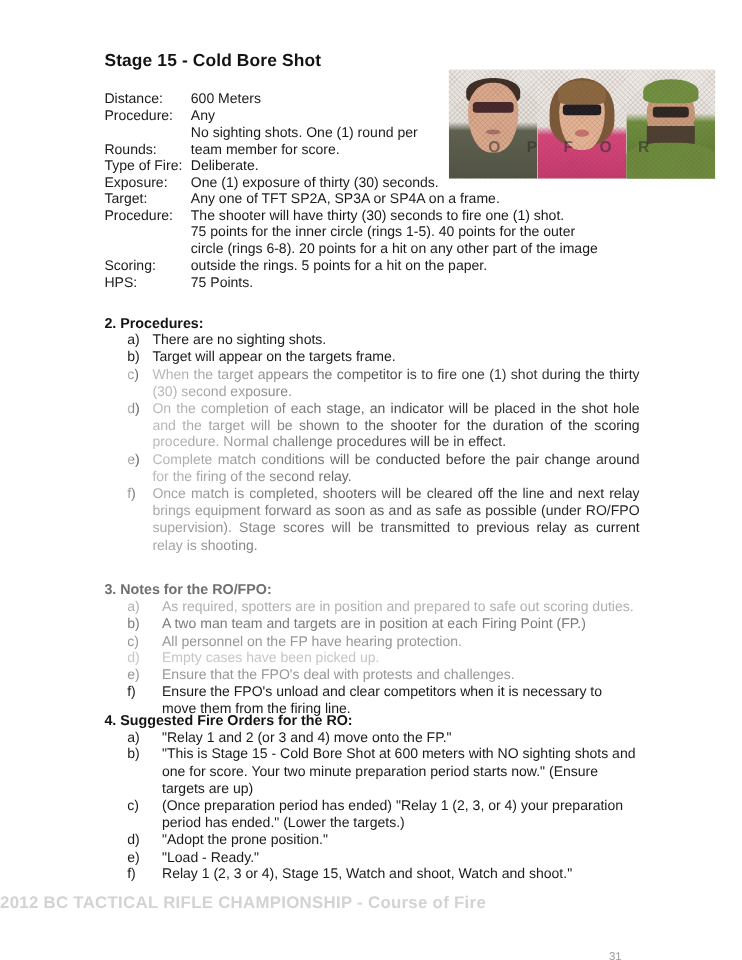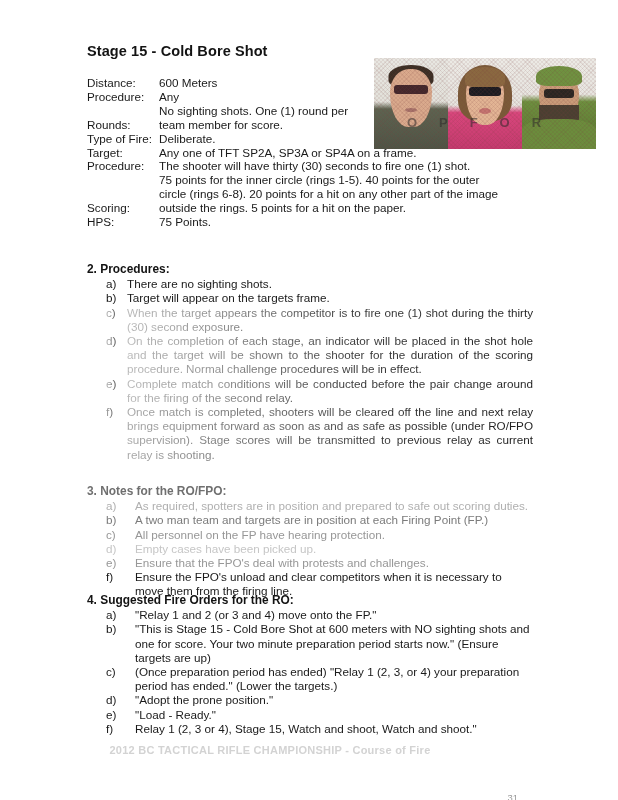--- a/index.html
+++ b/index.html
@@ -240,22 +240,22 @@
     background-clip: text;
     color: transparent;
   }
 
   
   .footer-line {
     position: absolute;
     left: 0;
     right: 0;
     top: 744px;
-    text-align: center;
-    font-size: 11px;
+    text-align: left;
+    font-size: 14px;
     font-weight: bold;
     letter-spacing: 0.25px;
     color: #d3d3d3;
   }
   .page-number {
     position: absolute;
     right: 22px;
     top: 792px;
     font-size: 9.5px;
     color: #9a9a9a;
@@ -313,20 +313,24 @@
     <div class="spec-row">
       <div class="spec-label fade-0">Rounds:</div>
       <div class="spec-value narrow fade-0">No sighting shots. One (1) round per team member for score.</div>
     </div>
 
     <div class="spec-row">
       <div class="spec-label fade-0">Type of Fire:</div>
       <div class="spec-value fade-0">Deliberate.</div>
     </div>
 
+    <div class="spec-row">
+      <div class="spec-label fade-0">Exposure:</div>
+      <div class="spec-value narrow justify fade-0">One (1) exposure of thirty (30) seconds.</div>
+    </div>
 
     <div class="spec-row">
       <div class="spec-label fade-0">Target:</div>
       <div class="spec-value fade-0">Any one of TFT SP2A, SP3A or SP4A on a frame.</div>
     </div>
 
     <div class="spec-row">
       <div class="spec-label fade-0">Procedure:</div>
       <div class="spec-value fade-0">The shooter will have thirty (30) seconds to fire one (1) shot.</div>
     </div>

